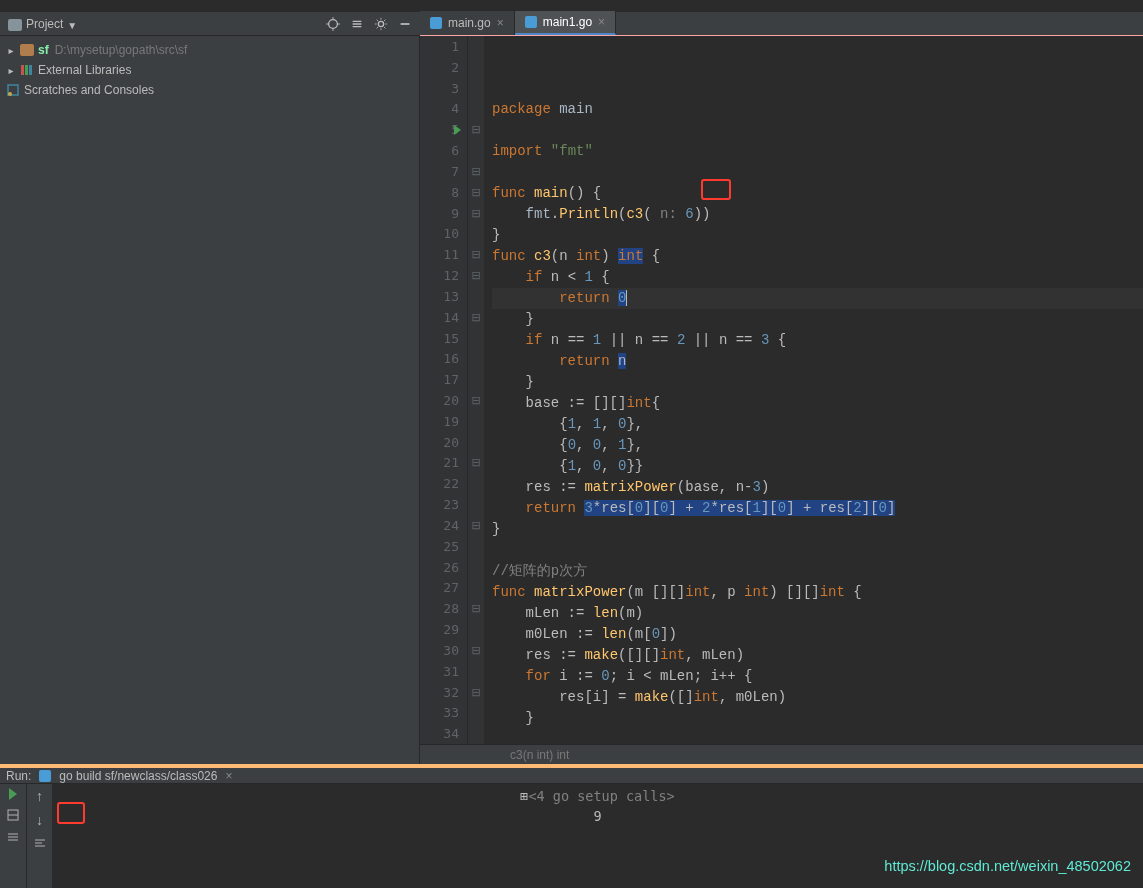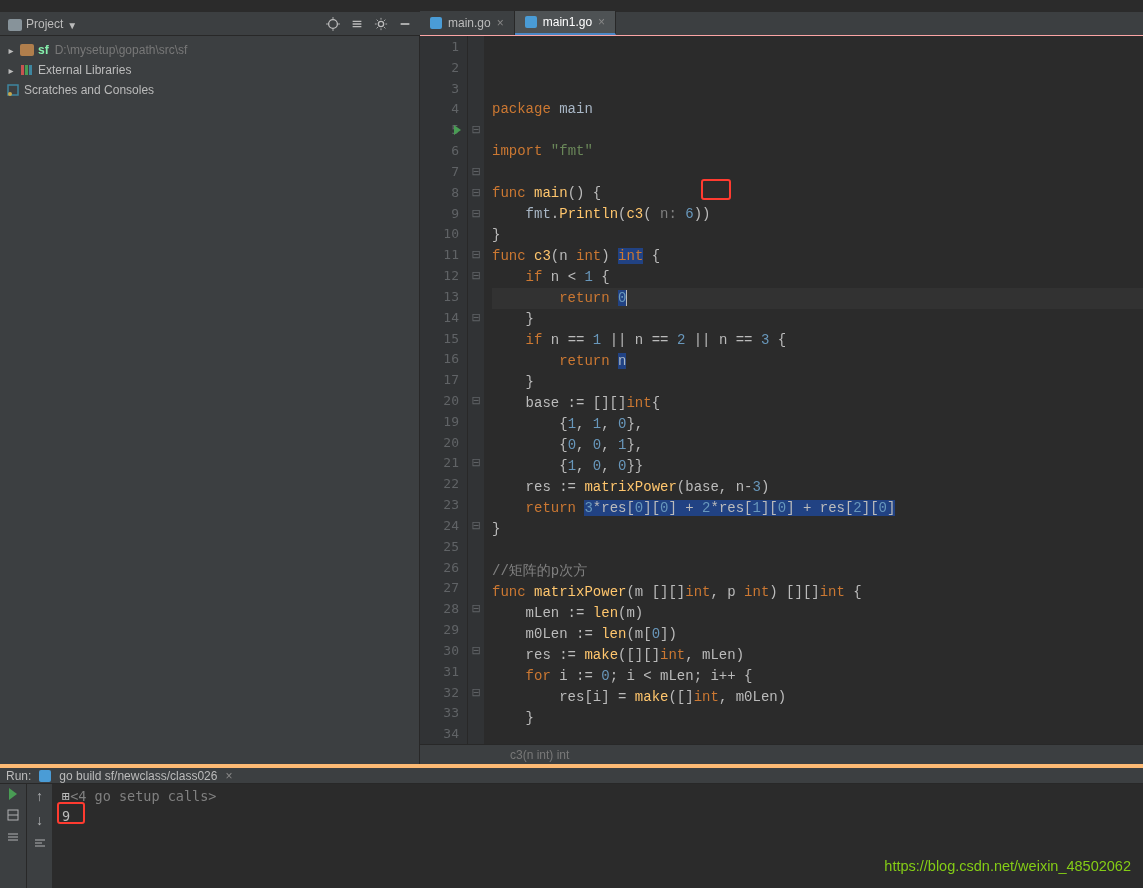--- a/index.html
+++ b/index.html
@@ -128,28 +128,28 @@
     width:26px; background:#3c3f41; display:flex; flex-direction:column; align-items:center;
     padding-top:4px; gap:8px;
   }
   .run-left .tri { width:0; height:0; border-left:8px solid #499c54; border-top:6px solid transparent; border-bottom:6px solid transparent; }
   .run-left2 {
     width:26px; background:#3c3f41; display:flex; flex-direction:column; align-items:center;
     padding-top:4px; gap:8px; border-left:1px solid #282828;
   }
   .arrow-up, .arrow-down { font-size:14px; color:#afb1b3; }
   .run-body { flex:1; padding:4px 10px; font-family: Consolas, monospace; font-size:13.5px; color:#bbbbbb; position:relative; }
-  .run-body .line { height:20px; }
+  .run-body .line { height:20px;text-align:center; }
   .run-body .sp { color:#808080; }
   .red-box2 {
     position:absolute; border:2px solid #ff3b30; border-radius:3px;
     top:18px; left:5px; width:28px; height:22px;
   }
   .watermark {
-    position:absolute; right:12px; bottom:14px; color:#84cc16; font-size:14.5px;
+    position:absolute; right:12px; bottom:14px; color:#5eead4; font-size:14.5px;
   }
 </style>
 </head>
 <body>
 
 <div class="proj-toolbar">
   <div class="lbl">
     <span class="folder-ico"></span>
     <span>Project</span>
     <span class="chev">▼</span>

